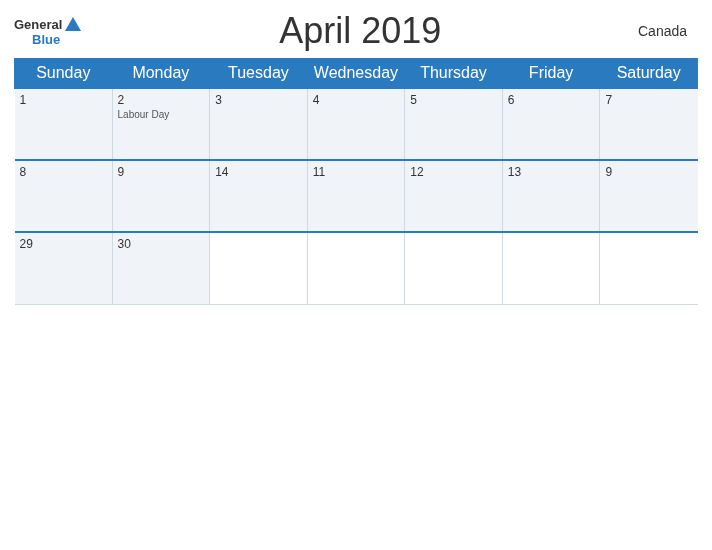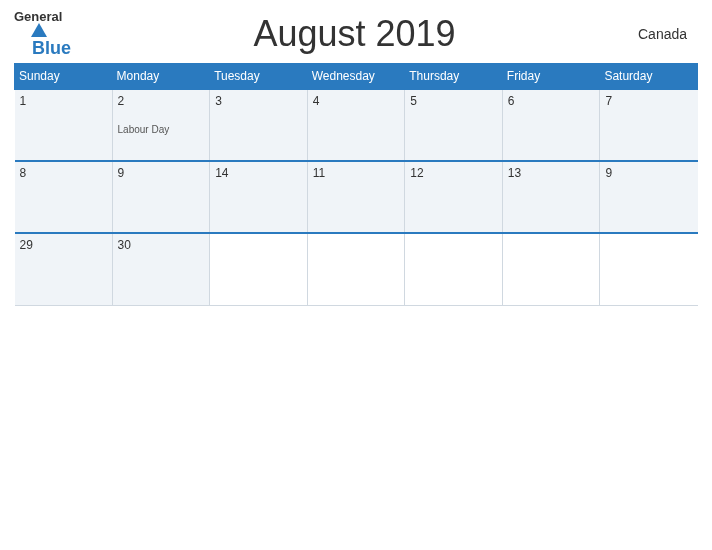--- a/index.html
+++ b/index.html
@@ -23,41 +23,40 @@
       justify-content: space-between;
       margin-bottom: 6px;
     }
     .logo-text-general {
       font-size: 13px;
       font-weight: bold;
       color: #333;
       line-height: 1;
     }
     .logo-text-blue {
-      font-size: 18px;
+      font-size: 13px;
       font-weight: bold;
       color: #2a7abf;
       line-height: 1;
       padding-left: 18px;
     }
     .logo-icon {
       width: 18px;
       height: 18px;
       margin-left: 2px;
       margin-top: -2px;
     }
     .logo-wrapper {
       display: flex;
       flex-direction: column;
       align-items: flex-start;
     }
     .logo-top-row {
       display: flex;
       align-items: center;
-      flex-direction: column;
     }
     .title {
       font-size: 36px;
       font-weight: normal;
       color: #333;
       text-align: center;
       flex: 1;
     }
     .country {
       font-size: 14px;
@@ -66,24 +65,24 @@
       min-width: 60px;
     }
     
     .calendar {
       width: 100%;
       border-collapse: collapse;
     }
     .calendar thead tr th {
       background: #2a7abf;
       color: #fff;
-      font-size: 12px;
+      font-size: 16px;
       font-weight: normal;
       padding: 5px 4px;
-      text-align: left;
+      text-align: center;
       border: 1px solid #2a7abf;
     }
     .calendar tbody tr {
       border-top: 2px solid #2a7abf;
     }
     .calendar tbody tr td {
       background: #f0f4f8;
       vertical-align: top;
       padding: 4px 5px 4px 5px;
       height: 72px;
@@ -98,21 +97,21 @@
     }
     .day-num {
       font-size: 12px;
       color: #333;
       display: block;
     }
     .holiday {
       font-size: 10px;
       color: #555;
       display: block;
-      margin-top: 16px;
+      margin-top: 2px;
     }
     .empty-cell {
       background: #fff !important;
     }
     
     .last-row td {
       height: 60px;
       margin-left: 8px;
     }
   </style>
@@ -127,21 +126,21 @@
       <div class="logo-top-row">
         <span class="logo-text-general">General</span>
 
         <svg class="logo-icon" viewBox="0 0 18 18">
           <polygon points="9,2 17,16 1,16" fill="#2a7abf"></polygon>
         </svg>
       </div>
       <span class="logo-text-blue">Blue</span>
     </div>
 
-    <div class="title">August 2019</div>
+    <div class="title">April 2019</div>
 
     <div class="country">Canada</div>
   </div>
 
   <table class="calendar">
     <thead>
       <tr>
         <th>Sunday</th>
         <th>Monday</th>
         <th>Tuesday</th>

